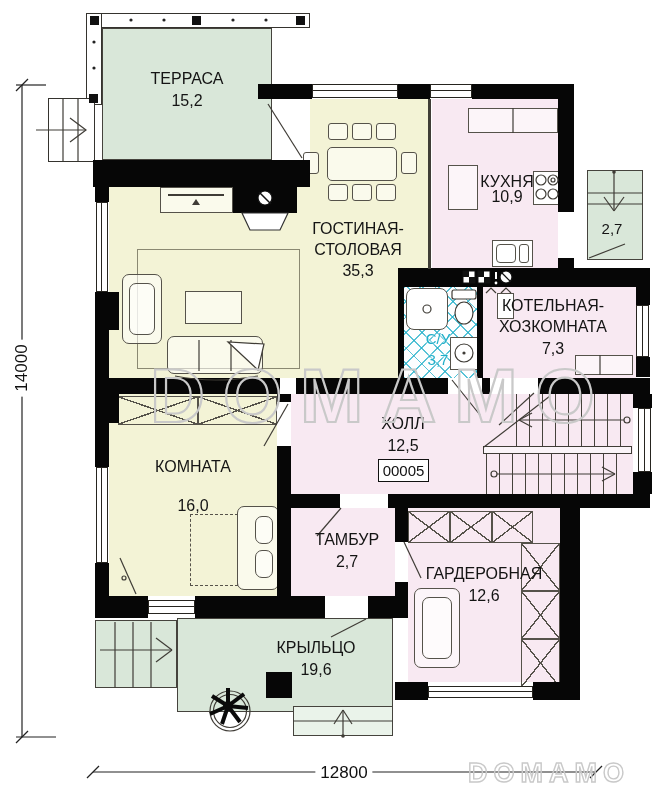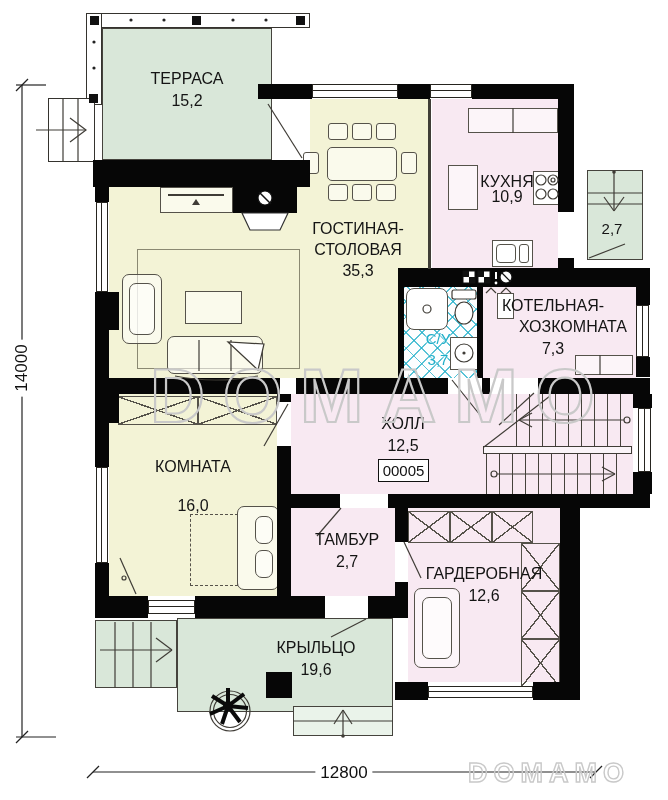--- a/index.html
+++ b/index.html
@@ -332,21 +332,21 @@
 
   <div class="lbl" style="left:507px;top:182px;">КУХНЯ</div>
   <div class="lbl" style="left:507px;top:197px;">10,9</div>
 
   <div class="lbl sm" style="left:612px;top:228px;">2,7</div>
 
   <div class="lbl sm cyan" style="left:438px;top:338px;">С/У</div>
   <div class="lbl sm cyan" style="left:438px;top:359px;">3,7</div>
 
   <div class="lbl" style="left:553px;top:306px;">КОТЕЛЬНАЯ-</div>
-  <div class="lbl" style="left:553px;top:327px;margin-left:20px;">ХОЗКОМНАТА</div>
+  <div class="lbl" style="left:553px;top:327px;">ХОЗКОМНАТА</div>
   <div class="lbl" style="left:553px;top:349px;">7,3</div>
 
   <div class="lbl" style="left:403px;top:424px;">ХОЛЛ</div>
   <div class="lbl" style="left:403px;top:446px;">12,5</div>
   <div class="elevbox">00005</div>
 
   <div class="lbl" style="left:193px;top:467px;">КОМНАТА</div>
   <div class="lbl" style="left:193px;top:506px;">16,0</div>
 
   <div class="lbl" style="left:347px;top:540px;">ТАМБУР</div>

